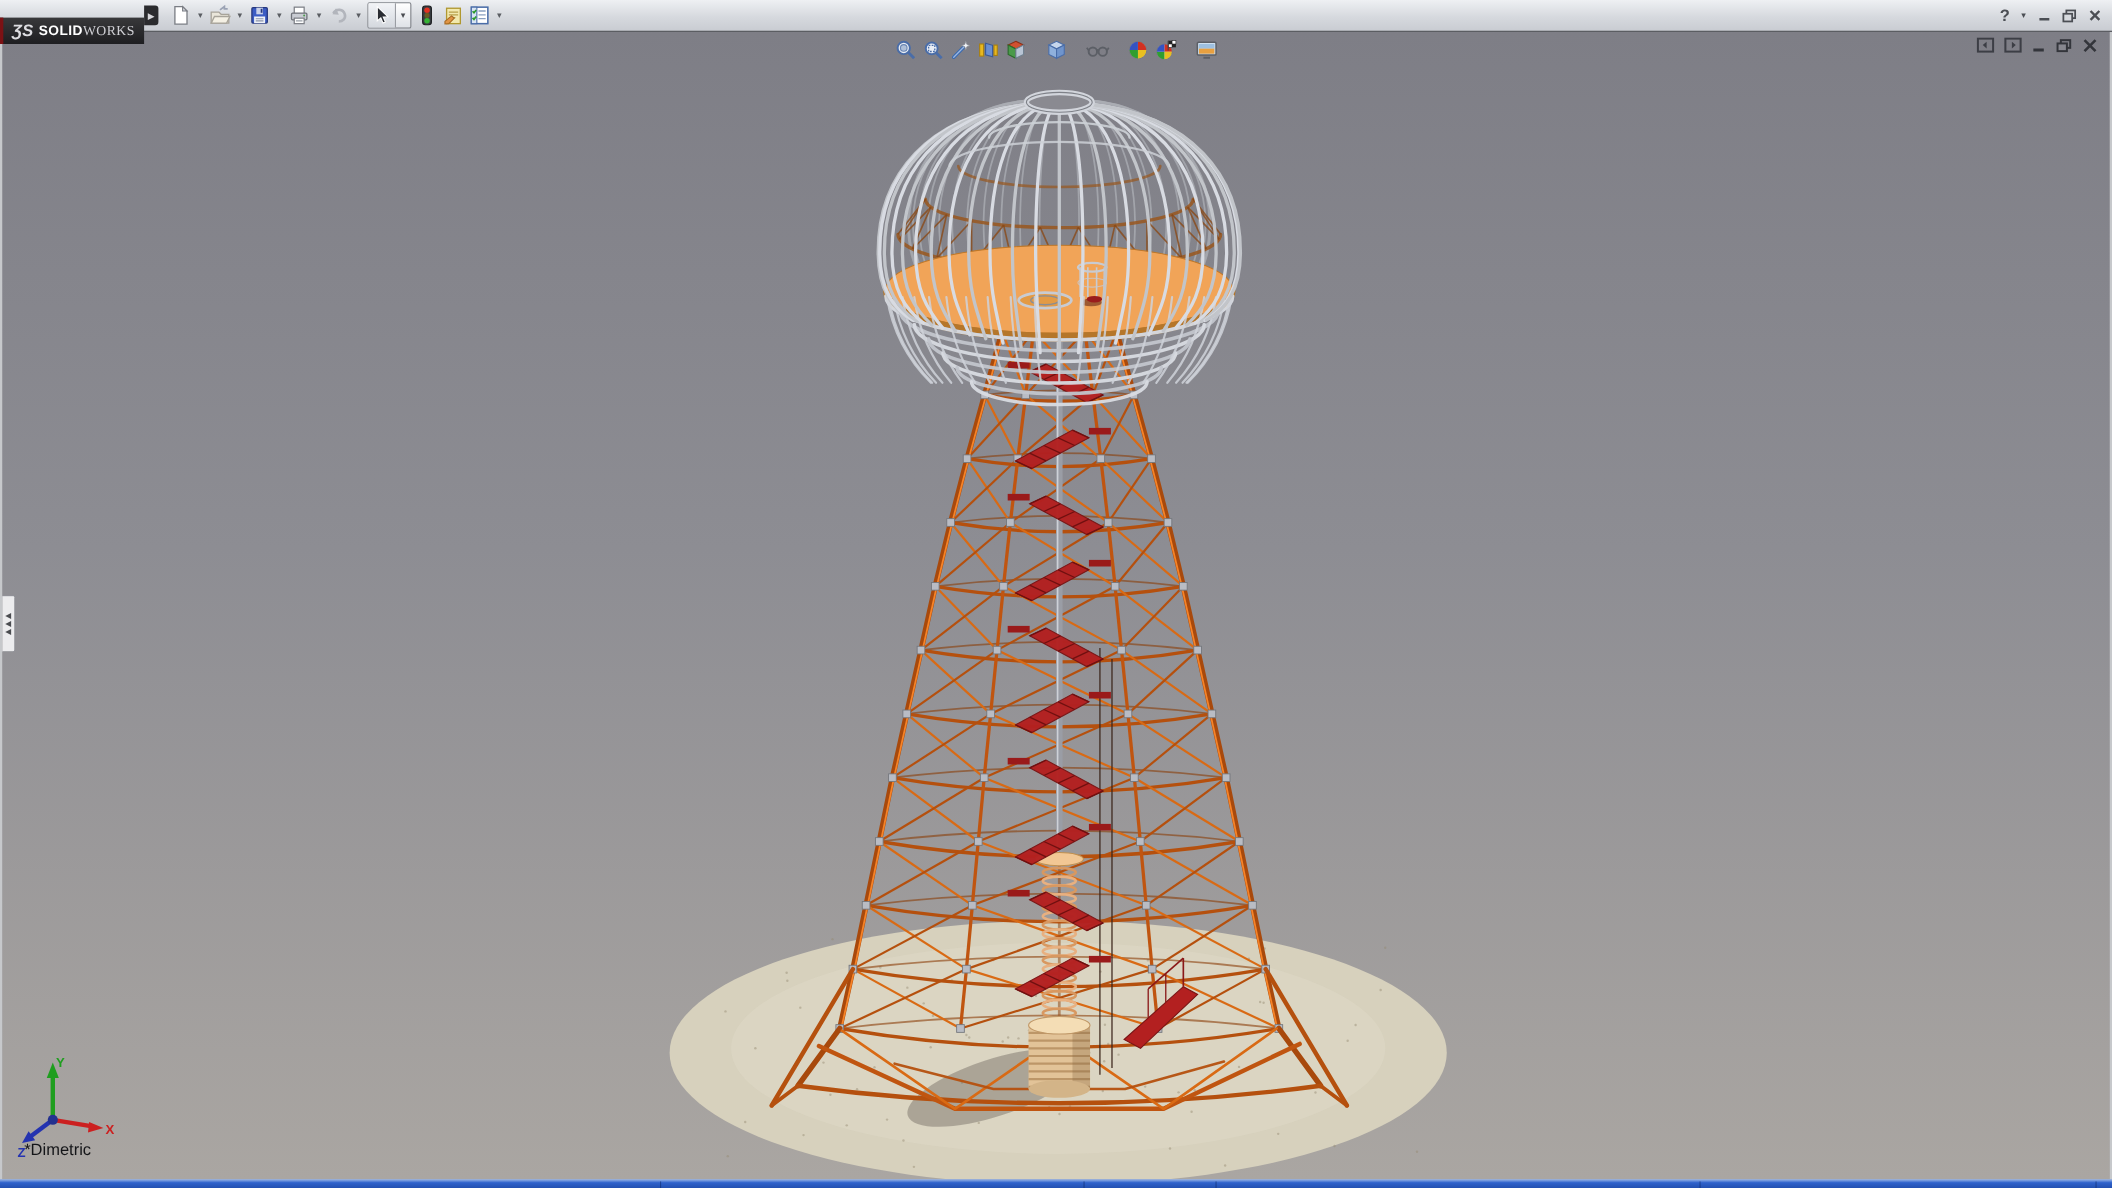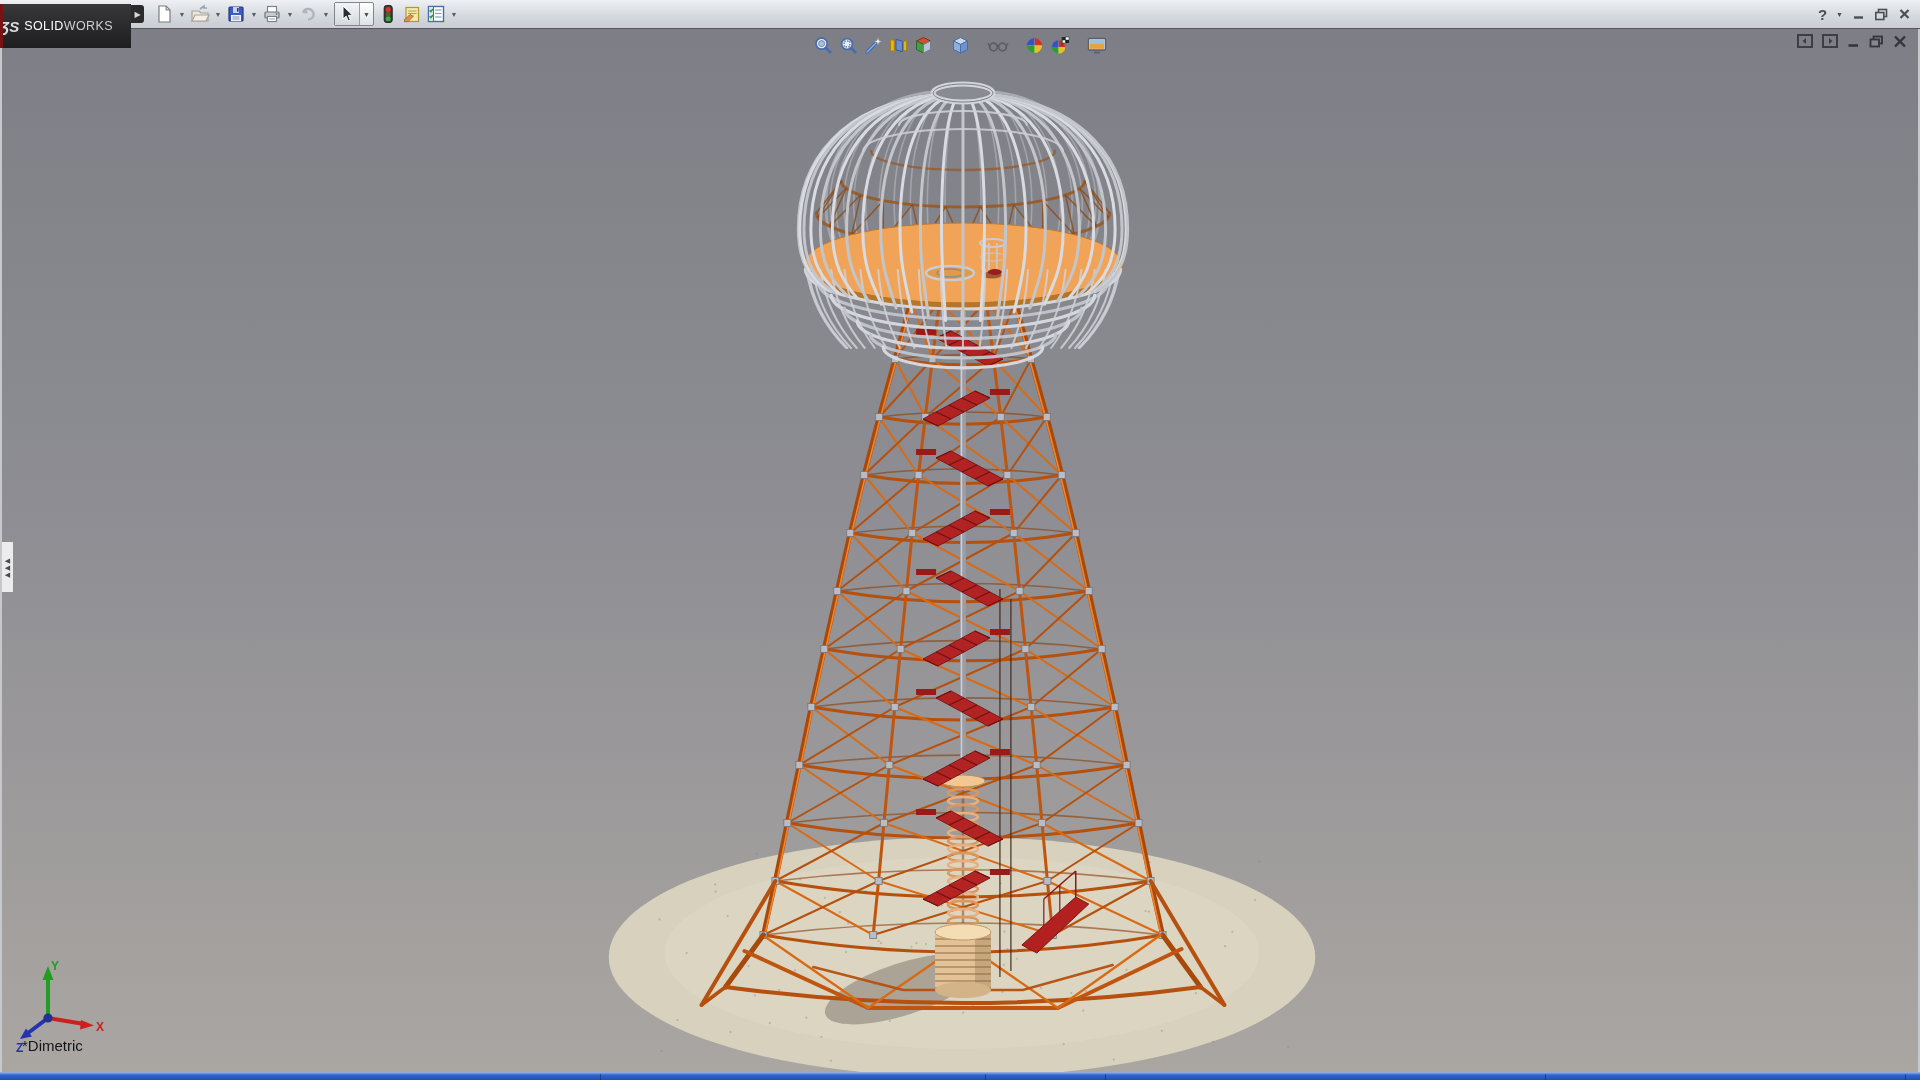--- a/index.html
+++ b/index.html
@@ -3,27 +3,27 @@
 <meta charset="utf-8">
 <style>
   html,body{margin:0;padding:0;background:#9a9a9e;}
   body{width:1920px;height:1080px;overflow:hidden;position:relative;
        font-family:"Liberation Sans",sans-serif;-webkit-font-smoothing:antialiased;}
 
   
   .titlebar{position:absolute;top:0;left:0;right:0;height:28px;
     background:linear-gradient(#eef0f3,#d6d9de 55%,#c9ccd2);
     border-bottom:1px solid #55575c;z-index:30;}
-  .logo{position:absolute;left:0;top:4px;width:131px;height:44px;
+  .logo{position:absolute;left:0;top:16px;width:131px;height:24px;
     background:linear-gradient(#38383a,#1e1e21);display:flex;align-items:center;
-    box-sizing:border-box;}
+    padding-left:11px;box-sizing:border-box;}
   .logo::before{content:"";position:absolute;left:0;top:0;width:3px;height:100%;background:#7c1114;}
   .logo-mark{color:#dcdce0;font-size:15px;font-weight:bold;font-style:italic;margin-right:5px;}
-  .logo-bold{color:#ffffff;font-size:12.5px;font-weight:normal;letter-spacing:.4px;}
-  .logo-light{color:#cfcfd4;font-size:12.5px;font-weight:normal;letter-spacing:.4px;}
+  .logo-bold{color:#ffffff;font-size:12.5px;font-weight:bold;letter-spacing:.4px;}
+  .logo-light{color:#cfcfd4;font-size:12.5px;font-weight:normal;letter-spacing:.4px;font-family:Liberation Serif, serif;}
   .flyout{position:absolute;left:131px;top:5px;width:13px;height:18px;background:#2b2b2e;
     border-radius:0 3px 3px 0;color:#d8d8dc;font-size:8px;display:flex;align-items:center;
     justify-content:center;cursor:pointer;}
   .tools{position:absolute;left:152px;top:0;height:28px;display:flex;align-items:center;}
   .tbtn{width:24px;height:24px;display:flex;align-items:center;justify-content:center;border-radius:2px;}
   .caret{width:12px;height:22px;display:flex;align-items:center;justify-content:center;
     font-size:7px;color:#5a5d62;}
   .sel-wrap{display:flex;align-items:stretch;border:1px solid #83868c;border-radius:2px;
     background:linear-gradient(#ffffff,#dfe2e7);margin:0 2px;height:22px;}
   .sel-btn{width:24px;display:flex;align-items:center;justify-content:center;

